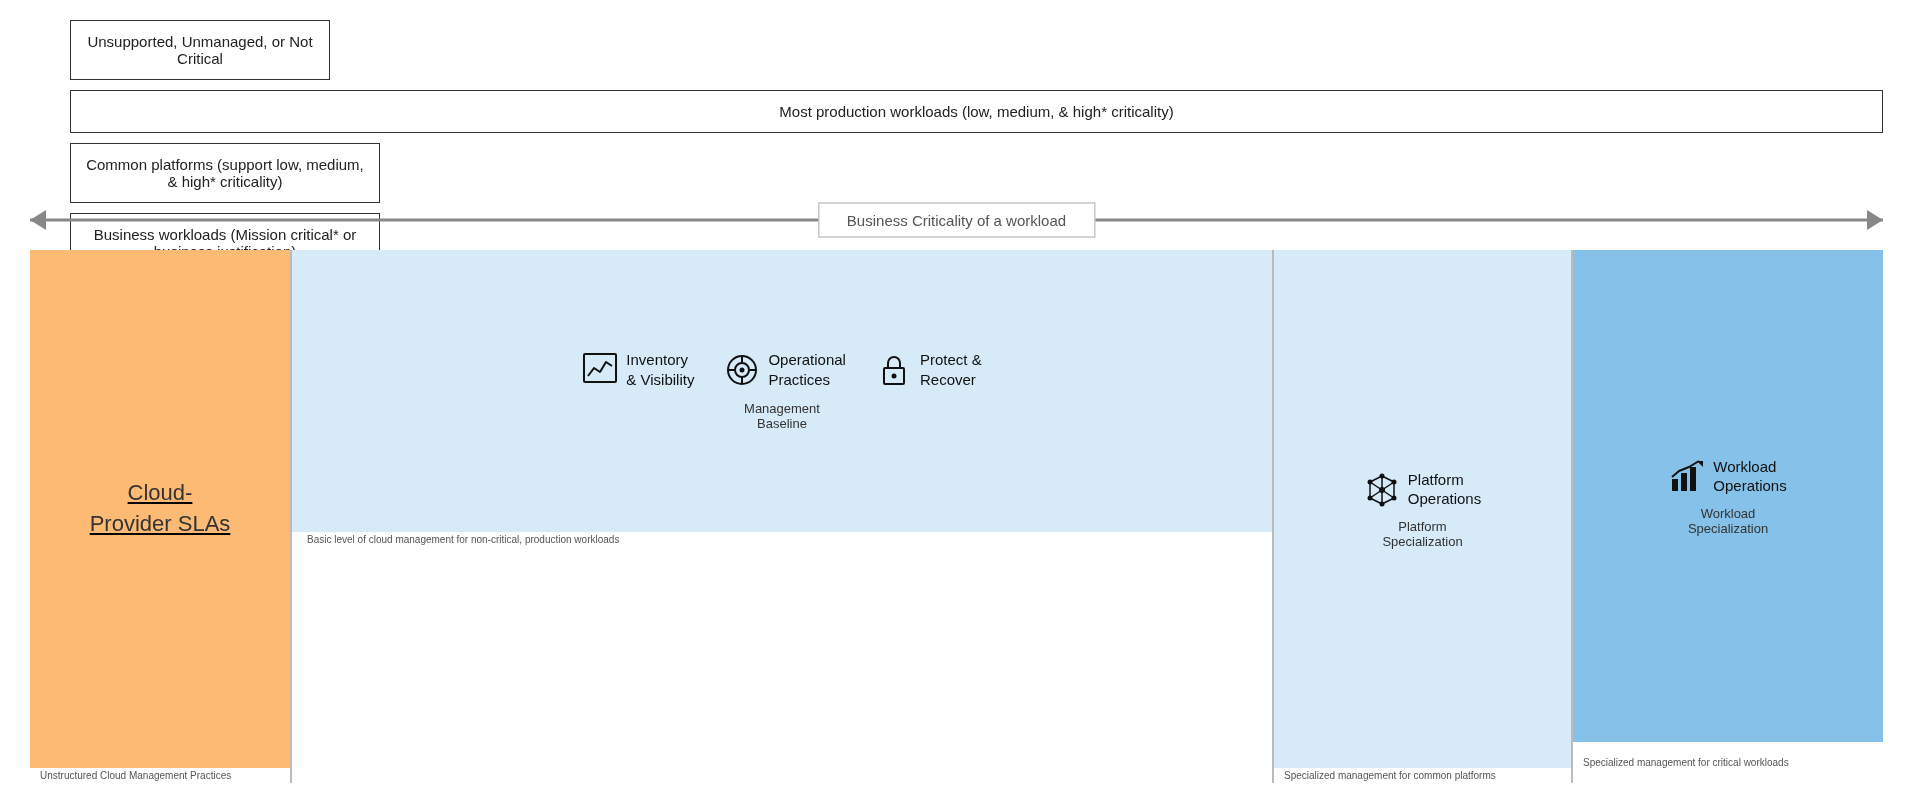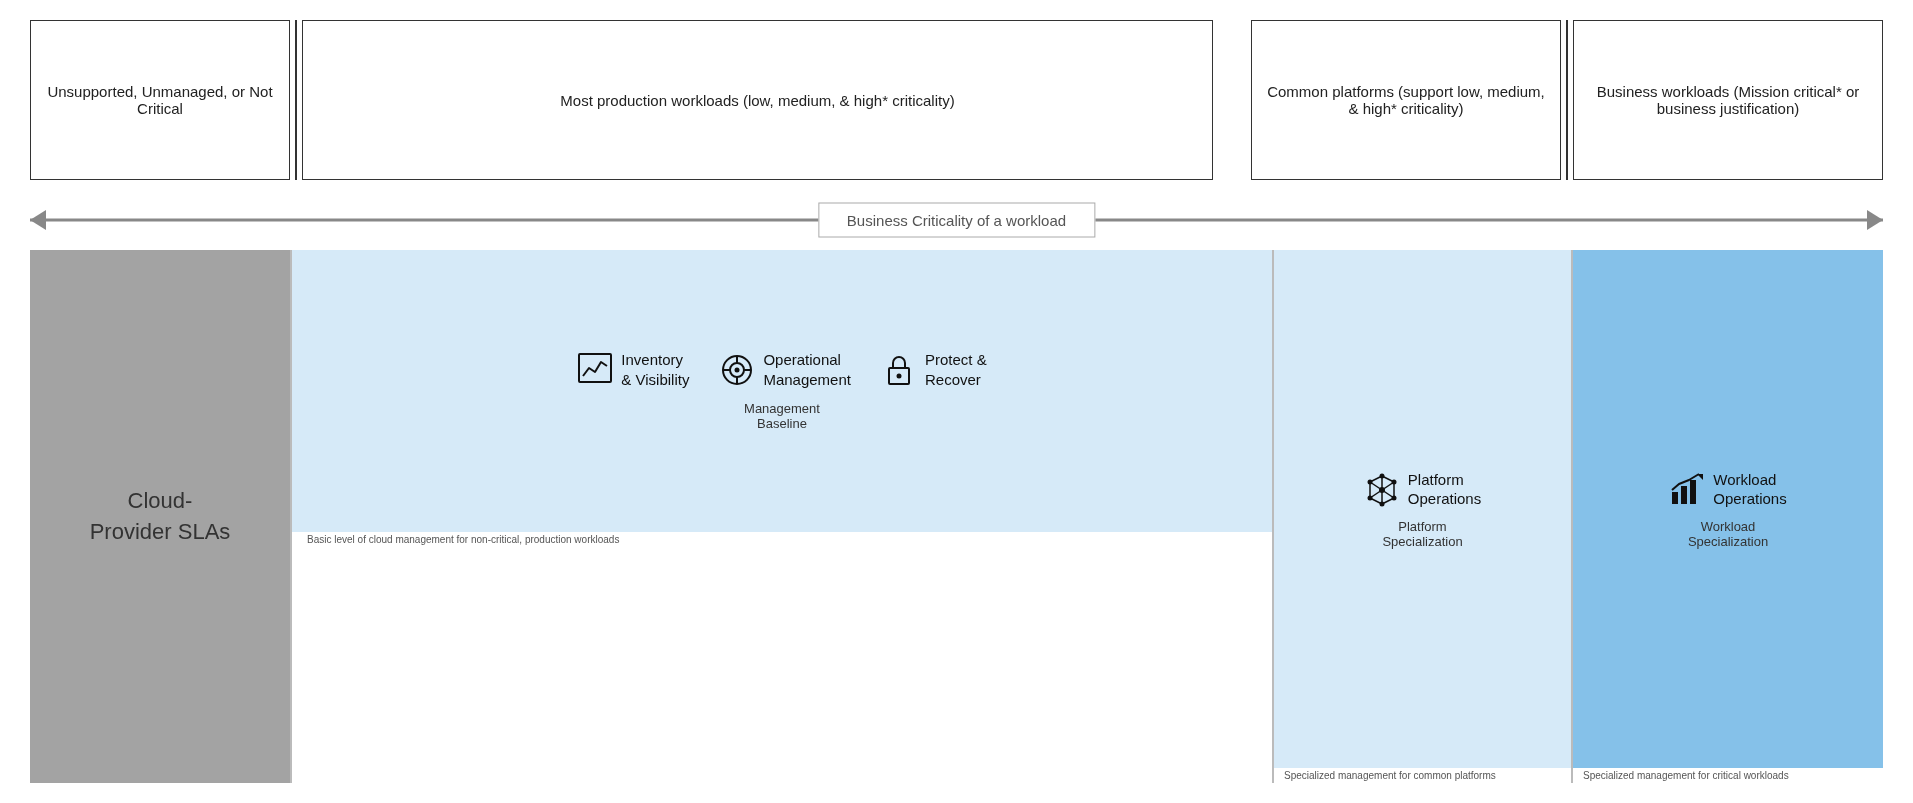--- a/index.html
+++ b/index.html
@@ -16,23 +16,24 @@
       width: 1913px;
       height: 803px;
       display: flex;
       flex-direction: column;
       padding: 20px 30px;
     }
 
     
     .top-boxes {
       display: flex;
-      flex-direction: row;
+      flex-direction: column;
       height: 160px;
       gap: 5px;
+      margin-left: 40px;
     }
 
     .top-box {
       border: 1.5px solid #333;
       display: flex;
       align-items: center;
       justify-content: center;
       text-align: center;
       font-size: 15px;
       color: #222;
@@ -182,28 +183,29 @@
 
     .section-subtitle {
       font-size: 13px;
       color: #333;
       text-align: center;
       margin-top: 4px;
     }
 
     
     .sla-section {
-      background: #a3a3a3;
+      background: #fdba74;
       flex: 1;
       display: flex;
       flex-direction: column;
       align-items: center;
       justify-content: center;
       padding: 8px 15px;
       text-align: center;
+      text-decoration: underline;
     }
 
     .sla-title {
       font-size: 22px;
       color: #333;
       line-height: 1.4;
     }
 
     
     .platform-icon-row {
@@ -230,21 +232,21 @@
 
     .bottom-col3 {
       width: 310px;
       padding: 0 10px;
       display: flex;
       align-items: flex-start;
     }
 
     .bottom-col4 {
       width: 310px;
-      padding: 0 10px;
+      padding: 13px 10px;
       display: flex;
       align-items: flex-start;
     }
 
     .bottom-text {
       font-size: 10px;
       color: #555;
       line-height: 1.5;
     }
 
@@ -287,20 +289,23 @@
       <span>Business Criticality of a workload</span>
     </div>
   </div>
 
   <div style="display:flex; flex-direction:row; flex:1;">
 
     <div class="col1">
       <div class="sla-section">
         <span class="sla-title" style="white-space:pre-line;">Cloud-
 Provider SLAs</span>
+      </div>
+      <div class="bottom-col1">
+        <span class="bottom-text">Unstructured Cloud Management Practices</span>
       </div>
     </div>
 
     <div class="vert-line" style="background:#bbb;"></div>
 
     <div class="col2">
       <div class="blue-section">
         <div class="icons-row">
 
           <div class="icon-item">
@@ -316,21 +321,21 @@
             <svg class="icon-svg" viewBox="0 0 36 36">
               <circle cx="18" cy="18" r="14" fill="none" stroke="#111" stroke-width="2"></circle>
               <circle cx="18" cy="18" r="7" fill="none" stroke="#111" stroke-width="2"></circle>
               <line x1="18" y1="4" x2="18" y2="11" stroke="#111" stroke-width="2"></line>
               <line x1="18" y1="25" x2="18" y2="32" stroke="#111" stroke-width="2"></line>
               <line x1="4" y1="18" x2="11" y2="18" stroke="#111" stroke-width="2"></line>
               <line x1="25" y1="18" x2="32" y2="18" stroke="#111" stroke-width="2"></line>
               <circle cx="18" cy="18" r="2.5" fill="#111"></circle>
             </svg>
             <span class="icon-label" style="white-space:pre-line;">Operational
-Management</span>
+Practices</span>
           </div>
 
           <div class="icon-item">
             <svg class="icon-svg" viewBox="0 0 36 36">
               <rect x="8" y="16" width="20" height="16" rx="1" fill="none" stroke="#111" stroke-width="2"></rect>
               <path d="M12,16 V11 a6,6 0 0 1 12,0 V16" fill="none" stroke="#111" stroke-width="2"></path>
               <circle cx="18" cy="24" r="2.5" fill="#111"></circle>
             </svg>
             <span class="icon-label" style="white-space:pre-line;">Protect &amp;
 Recover</span>

